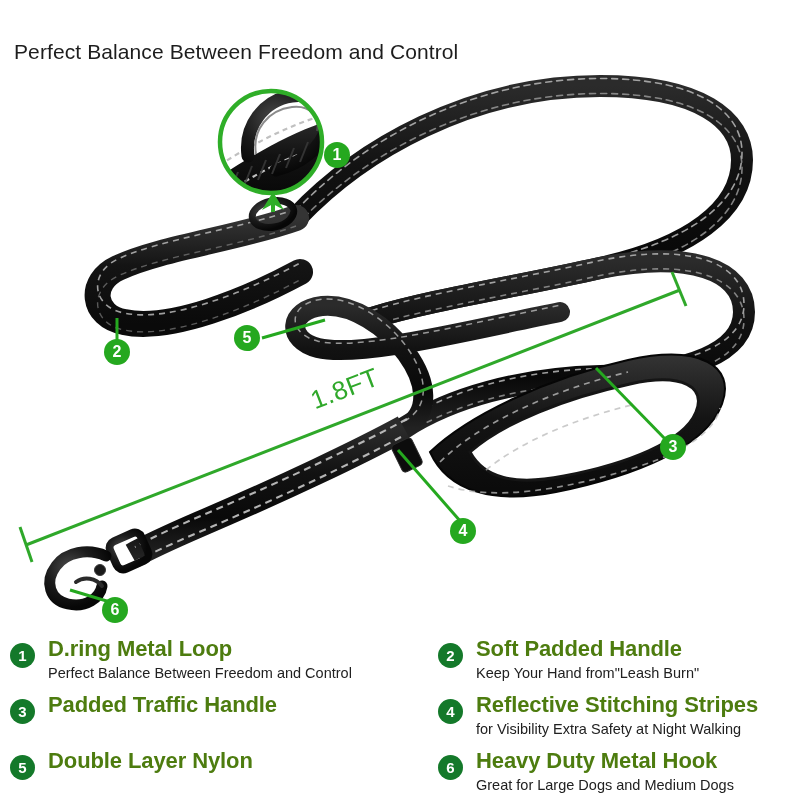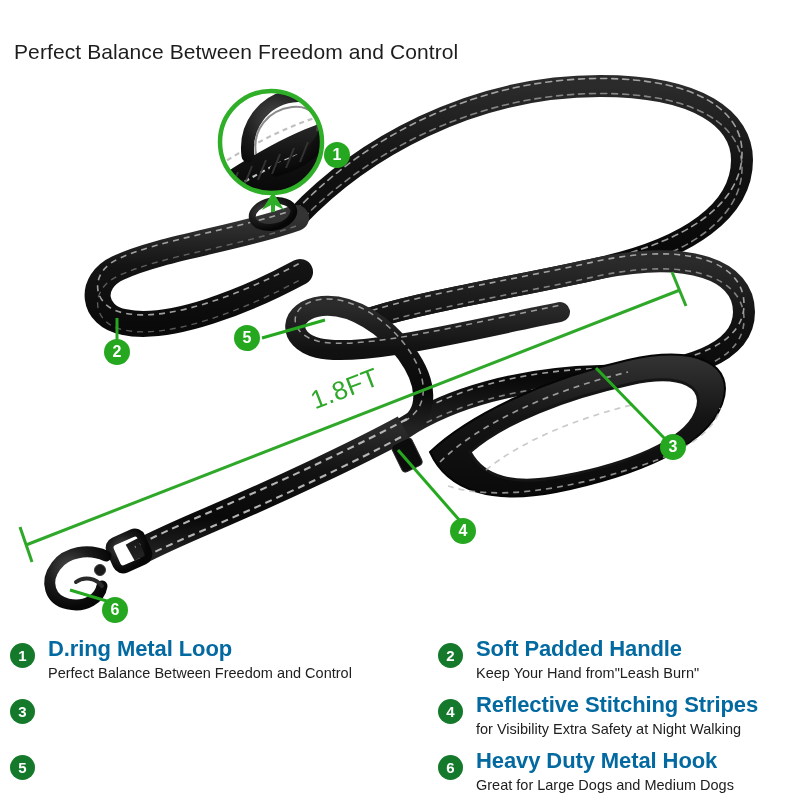--- a/index.html
+++ b/index.html
@@ -104,21 +104,21 @@
     border-radius: 50%;
     background: #14792a;
     color: #ffffff;
     font-size: 15px;
     font-weight: 700;
     line-height: 25px;
     text-align: center;
     box-sizing: border-box;
   }
   .legend-title {
-    color: #0369a1;
+    color: #4d7c0f;
     font-size: 22px;
     font-weight: 700;
     line-height: 26px;
     white-space: nowrap;
     letter-spacing: -0.1px;
   }
   .legend-sub {
     color: #212121;
     font-size: 14.5px;
     font-weight: 400;
@@ -277,24 +277,26 @@
     <div class="legend-col" id="legend-col-left">
 
       <div class="legend-item">
         <div class="legend-badge">1</div>
         <div class="legend-title">D.ring Metal Loop</div>
         <div class="legend-sub">Perfect Balance Between Freedom and Control</div>
       </div>
 
       <div class="legend-item">
         <div class="legend-badge">3</div>
+        <div class="legend-title">Padded Traffic Handle</div>
       </div>
 
       <div class="legend-item">
         <div class="legend-badge">5</div>
+        <div class="legend-title">Double Layer Nylon</div>
       </div>
     </div>
 
     <div class="legend-col" id="legend-col-right">
 
       <div class="legend-item">
         <div class="legend-badge">2</div>
         <div class="legend-title">Soft Padded Handle</div>
         <div class="legend-sub">Keep Your Hand from"Leash Burn"</div>
       </div>

